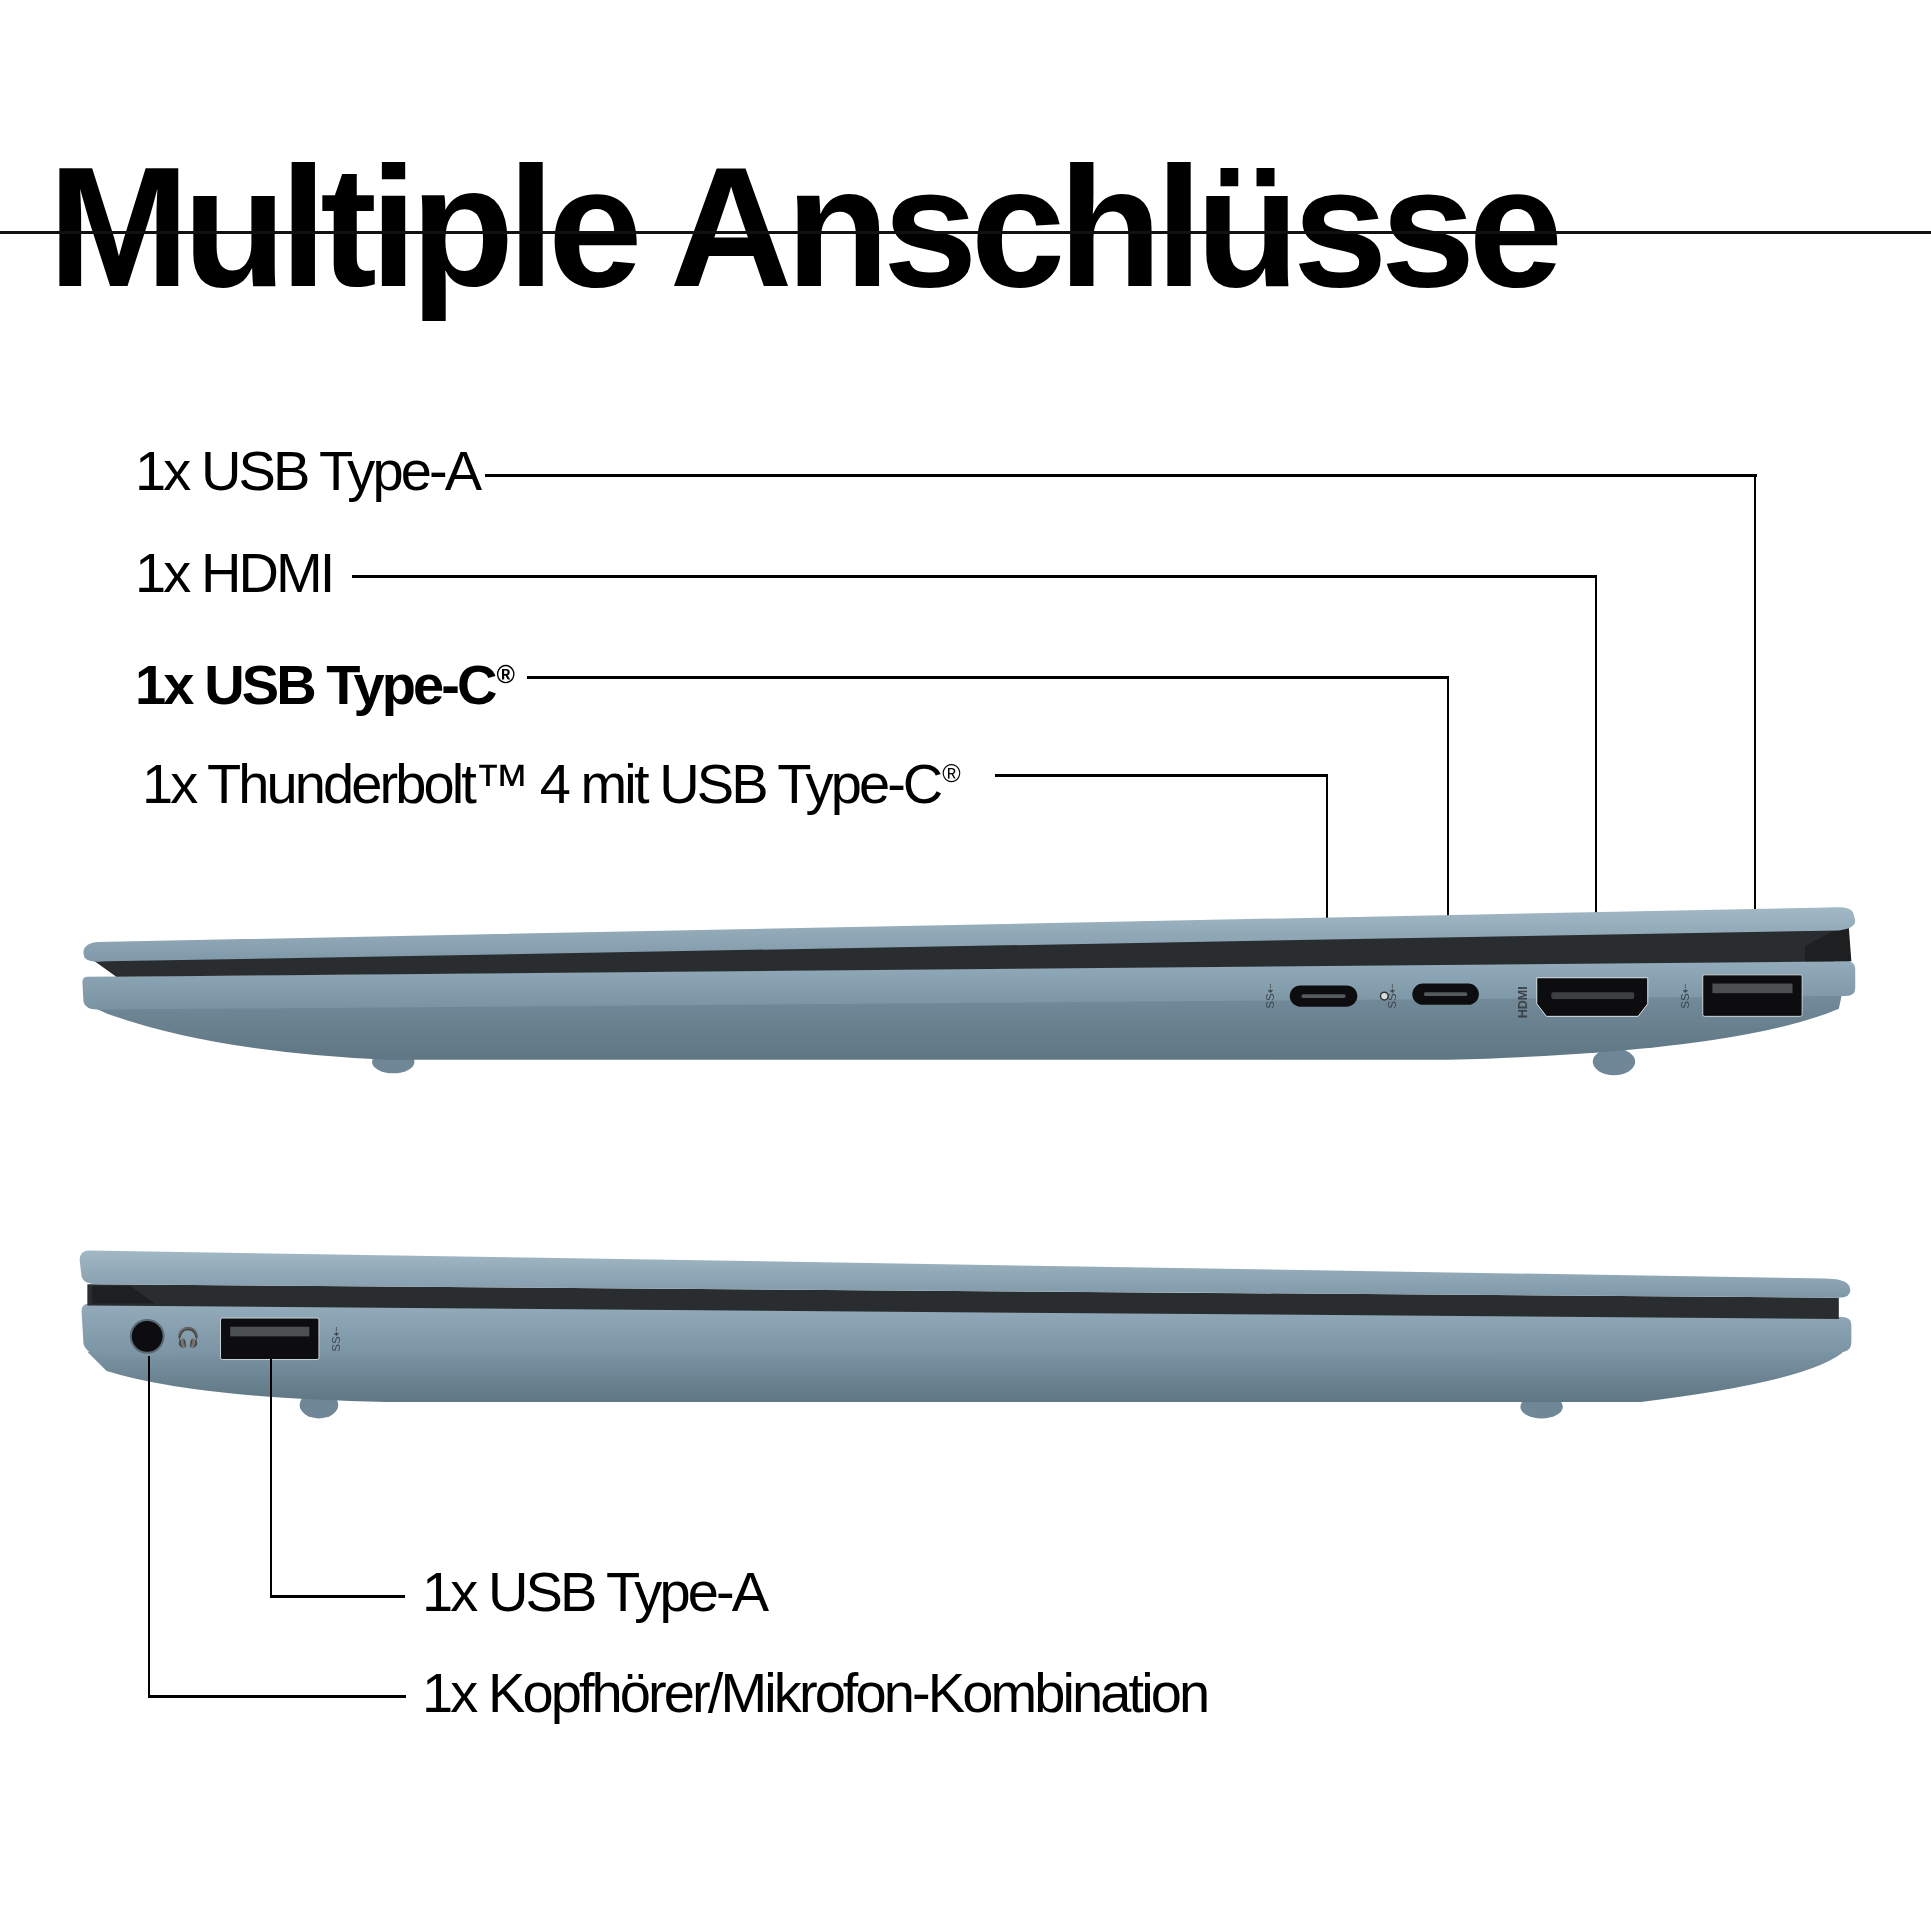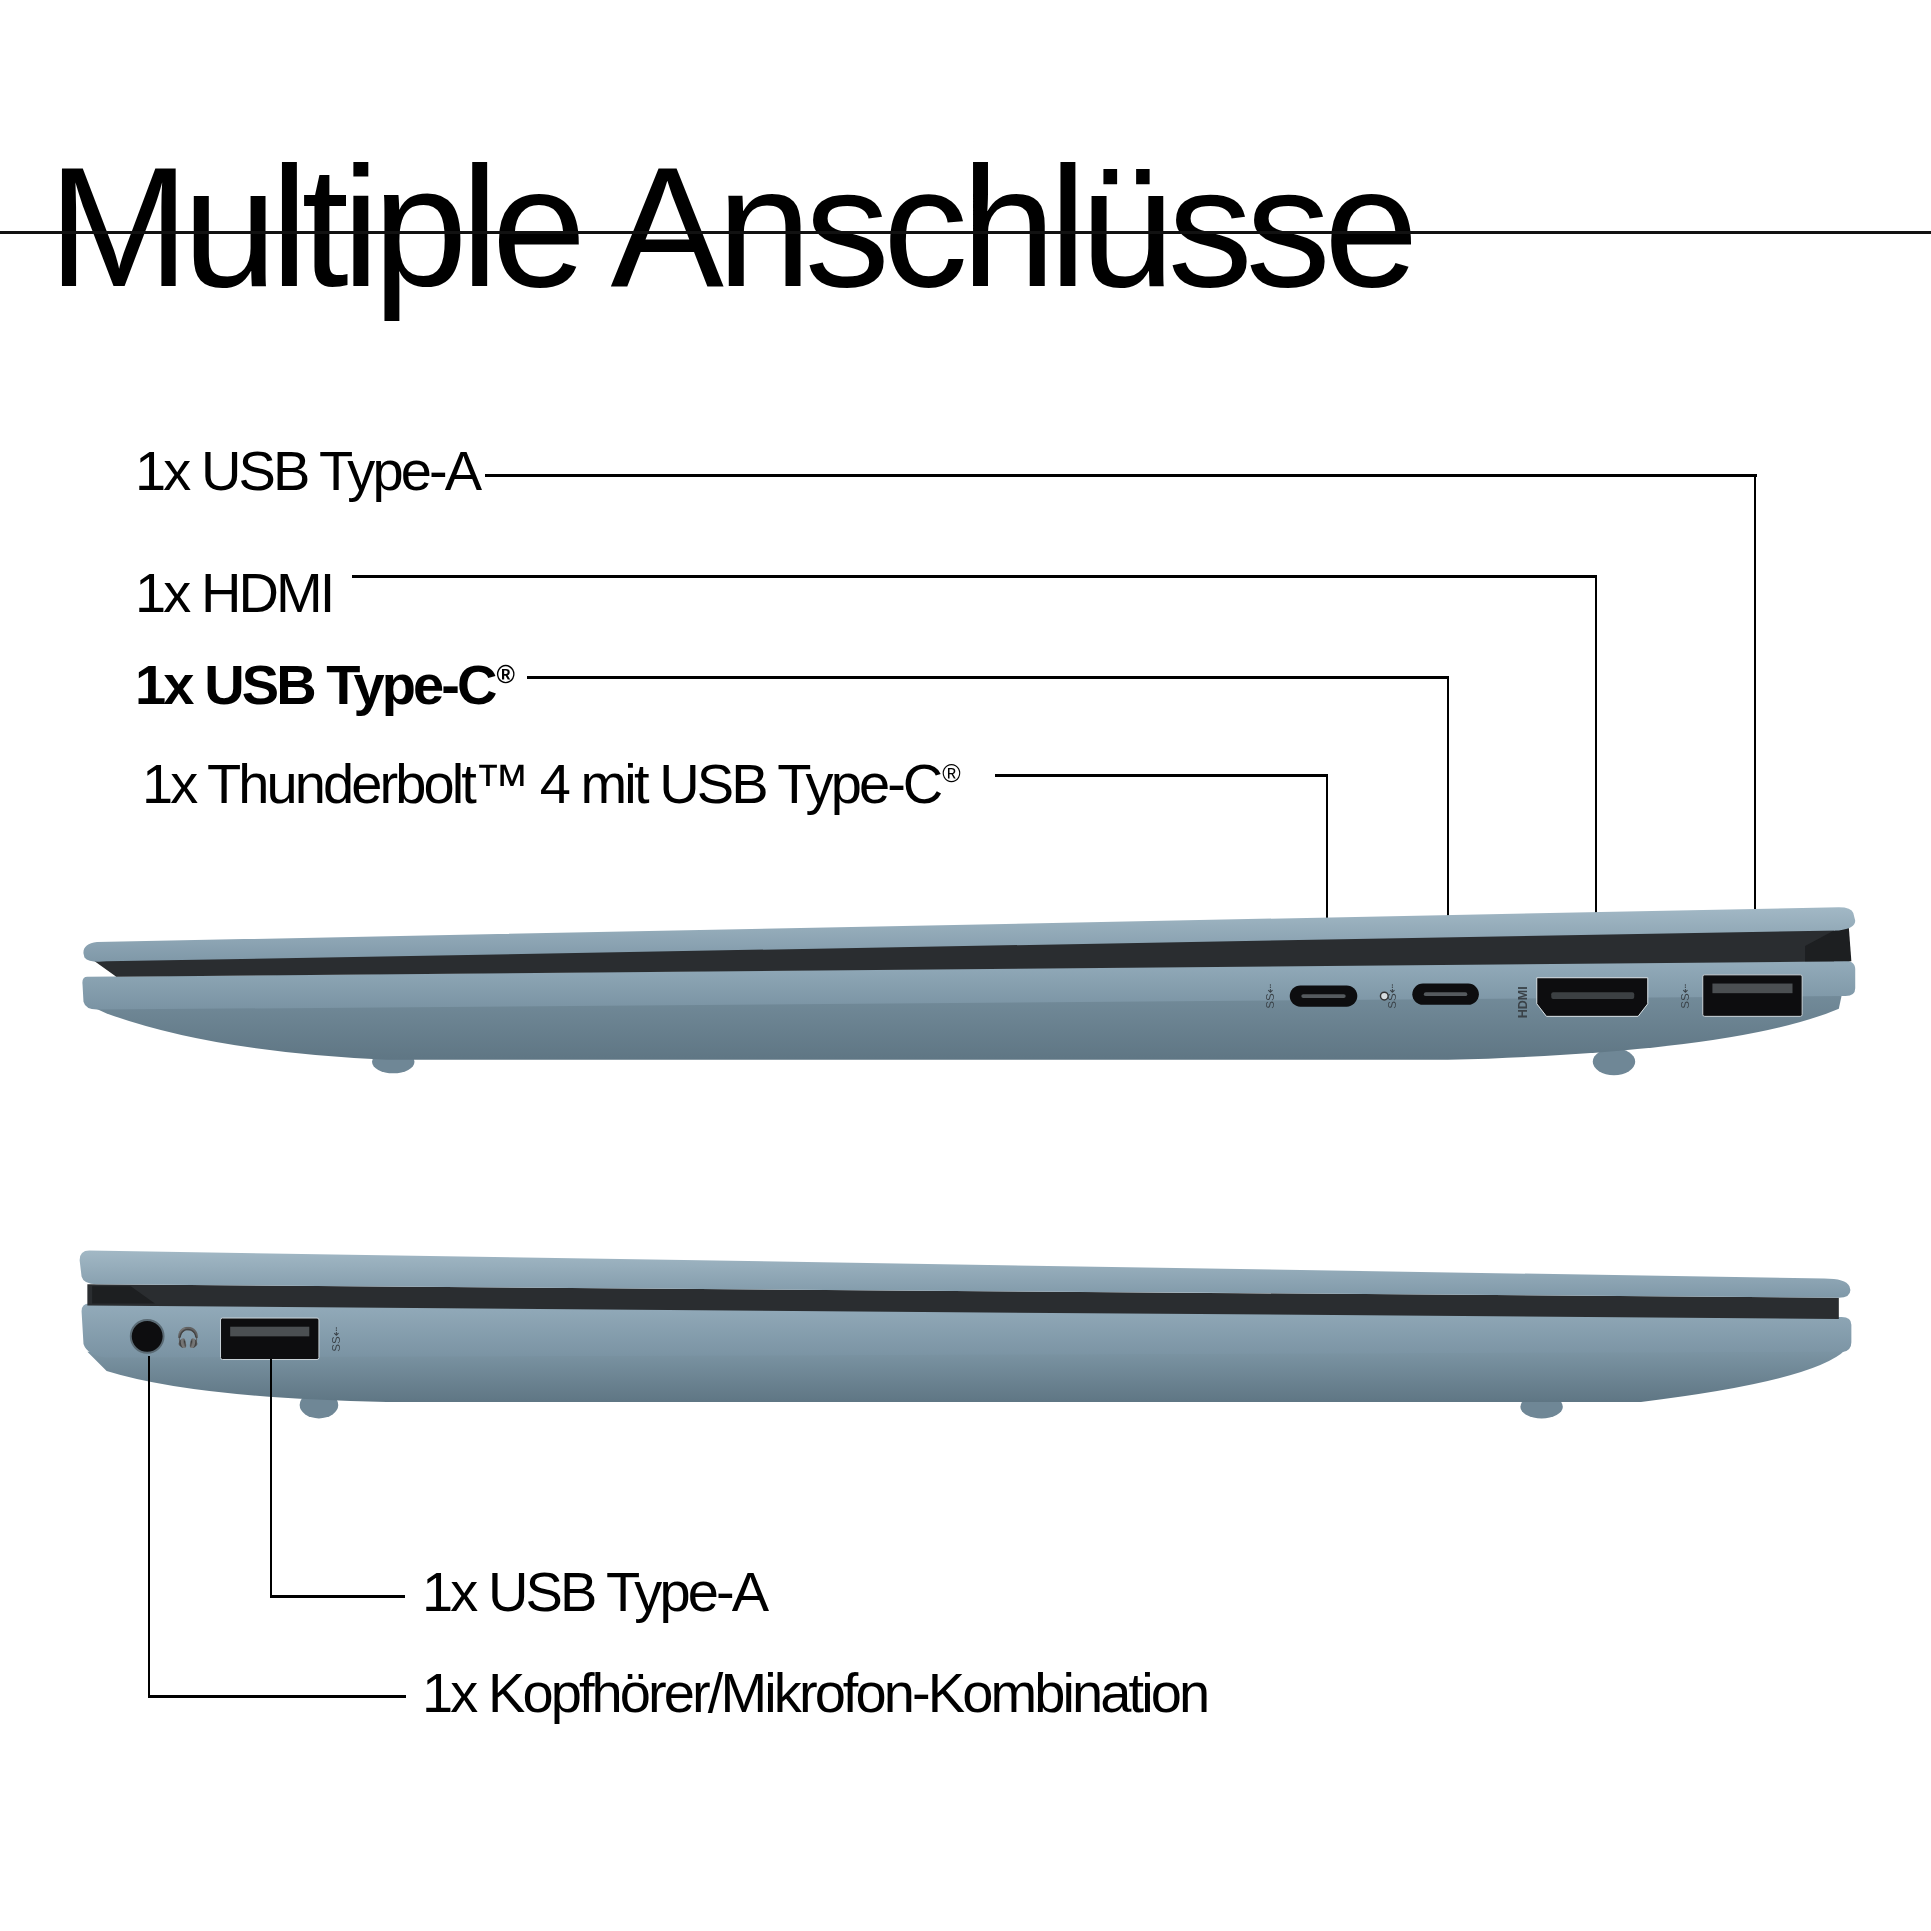--- a/index.html
+++ b/index.html
@@ -1,38 +1,38 @@
 <!DOCTYPE html>
 <html><head>
 <meta charset="utf-8">
 <style>
   html, body { margin: 0; padding: 0; background: #ffffff; }
   body { width: 1931px; height: 1931px; position: relative; overflow: hidden;
          font-family: "Liberation Sans", sans-serif; color: #000; }
   .title { position: absolute; left: 48px; top: 17.4px; font-size: 170px; line-height: 193px;
-           letter-spacing: -6.8px; font-weight: 400; white-space: nowrap; }
+           letter-spacing: -6.8px; font-weight: 700; white-space: nowrap; }
   .divider { position: absolute; left: 0; top: 231px; width: 1931px; height: 2.9px; background: #111; }
   .label { position: absolute; font-size: 56px; line-height: 62px; letter-spacing: -2.9px;
            white-space: nowrap; text-align: right; }
   .label sup { font-size: 25px; vertical-align: 21px; letter-spacing: 0; margin-left: 1.9px; }
   .hl { position: absolute; height: 2.9px; background: #000; }
   .vl { position: absolute; width: 1.9px; background: #000; }
   .laptop { position: absolute; }
   svg { display: block; }
 </style>
 </head>
 <body>
 
 <h1 class="title">Multiple Anschlüsse</h1>
 <div class="divider"></div>
 
 <div class="label" style="left:135px; top:440px;">
   <span>1x USB Type-A</span>
 </div>
-<div class="label" style="left:135px; top:542px;margin-top:20px;">
+<div class="label" style="left:135px; top:542px;">
   <span>1x HDMI</span>
 </div>
 <div class="label" style="left:135px; top:643px;font-weight:bold;">
   <span>1x USB Type-C</span><sup>®</sup>
 </div>
 <div class="label" style="left:142px; top:742px;">
   <span>1x Thunderbolt™ 4 mit USB Type-C</span><sup>®</sup>
 </div>
 
 <div class="hl" style="left:485px; top:474px; width:1272px;"></div>

